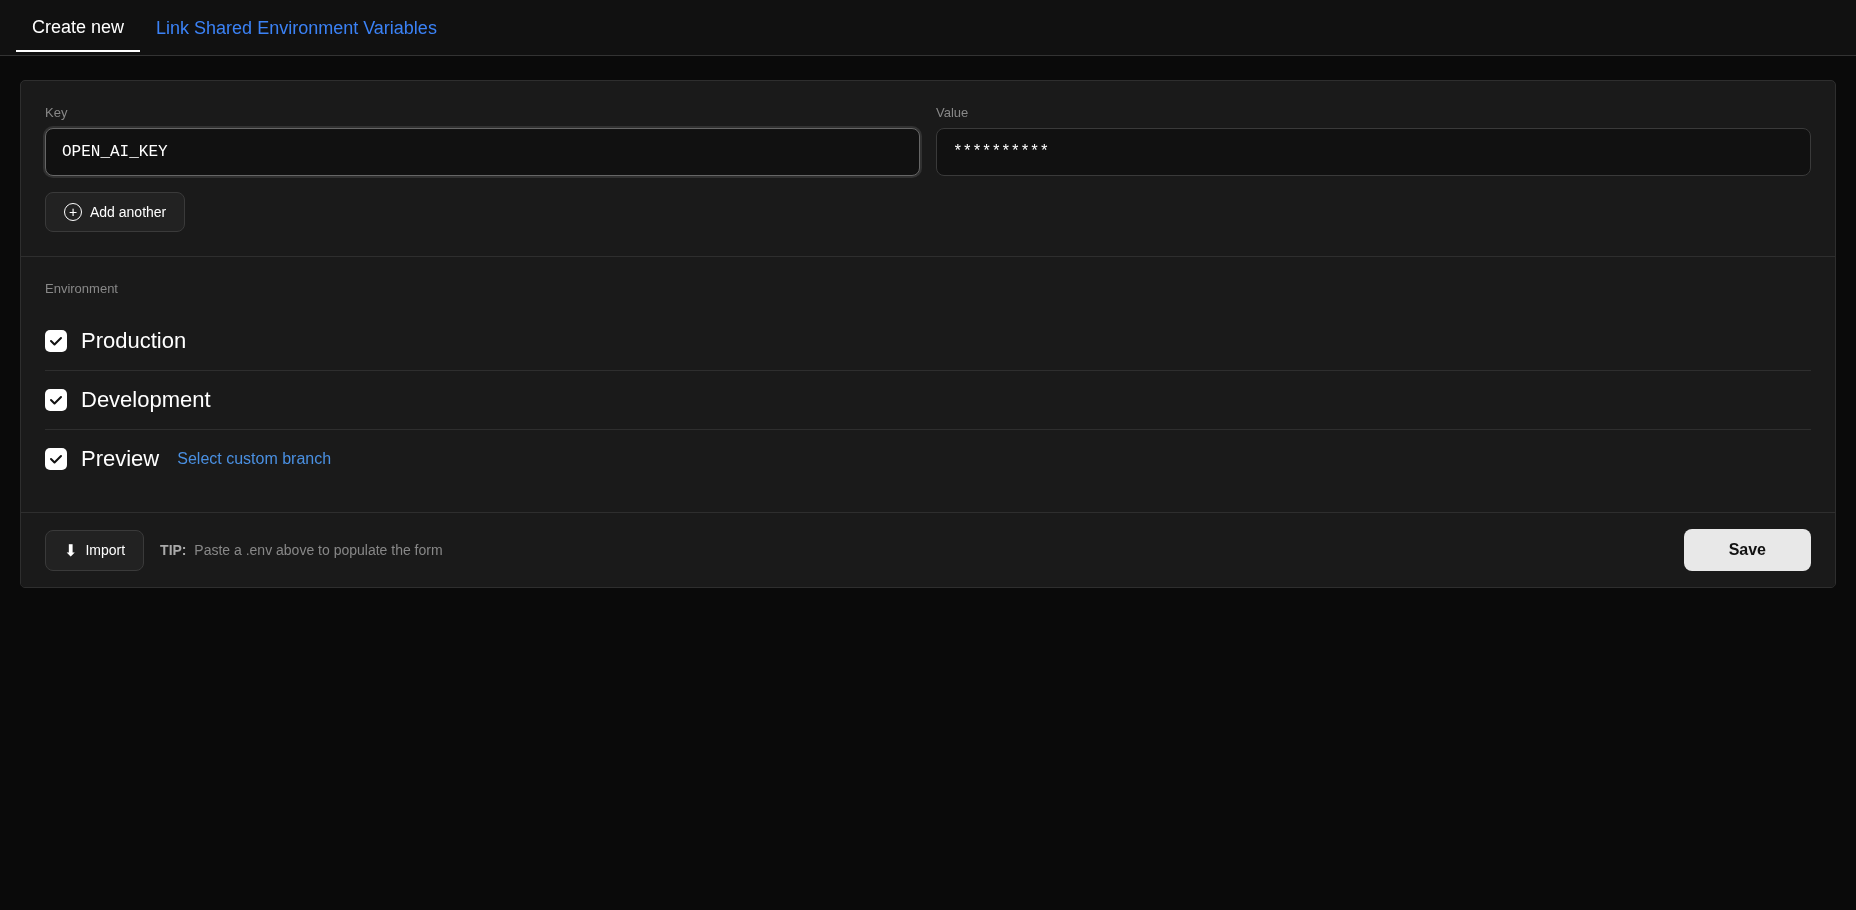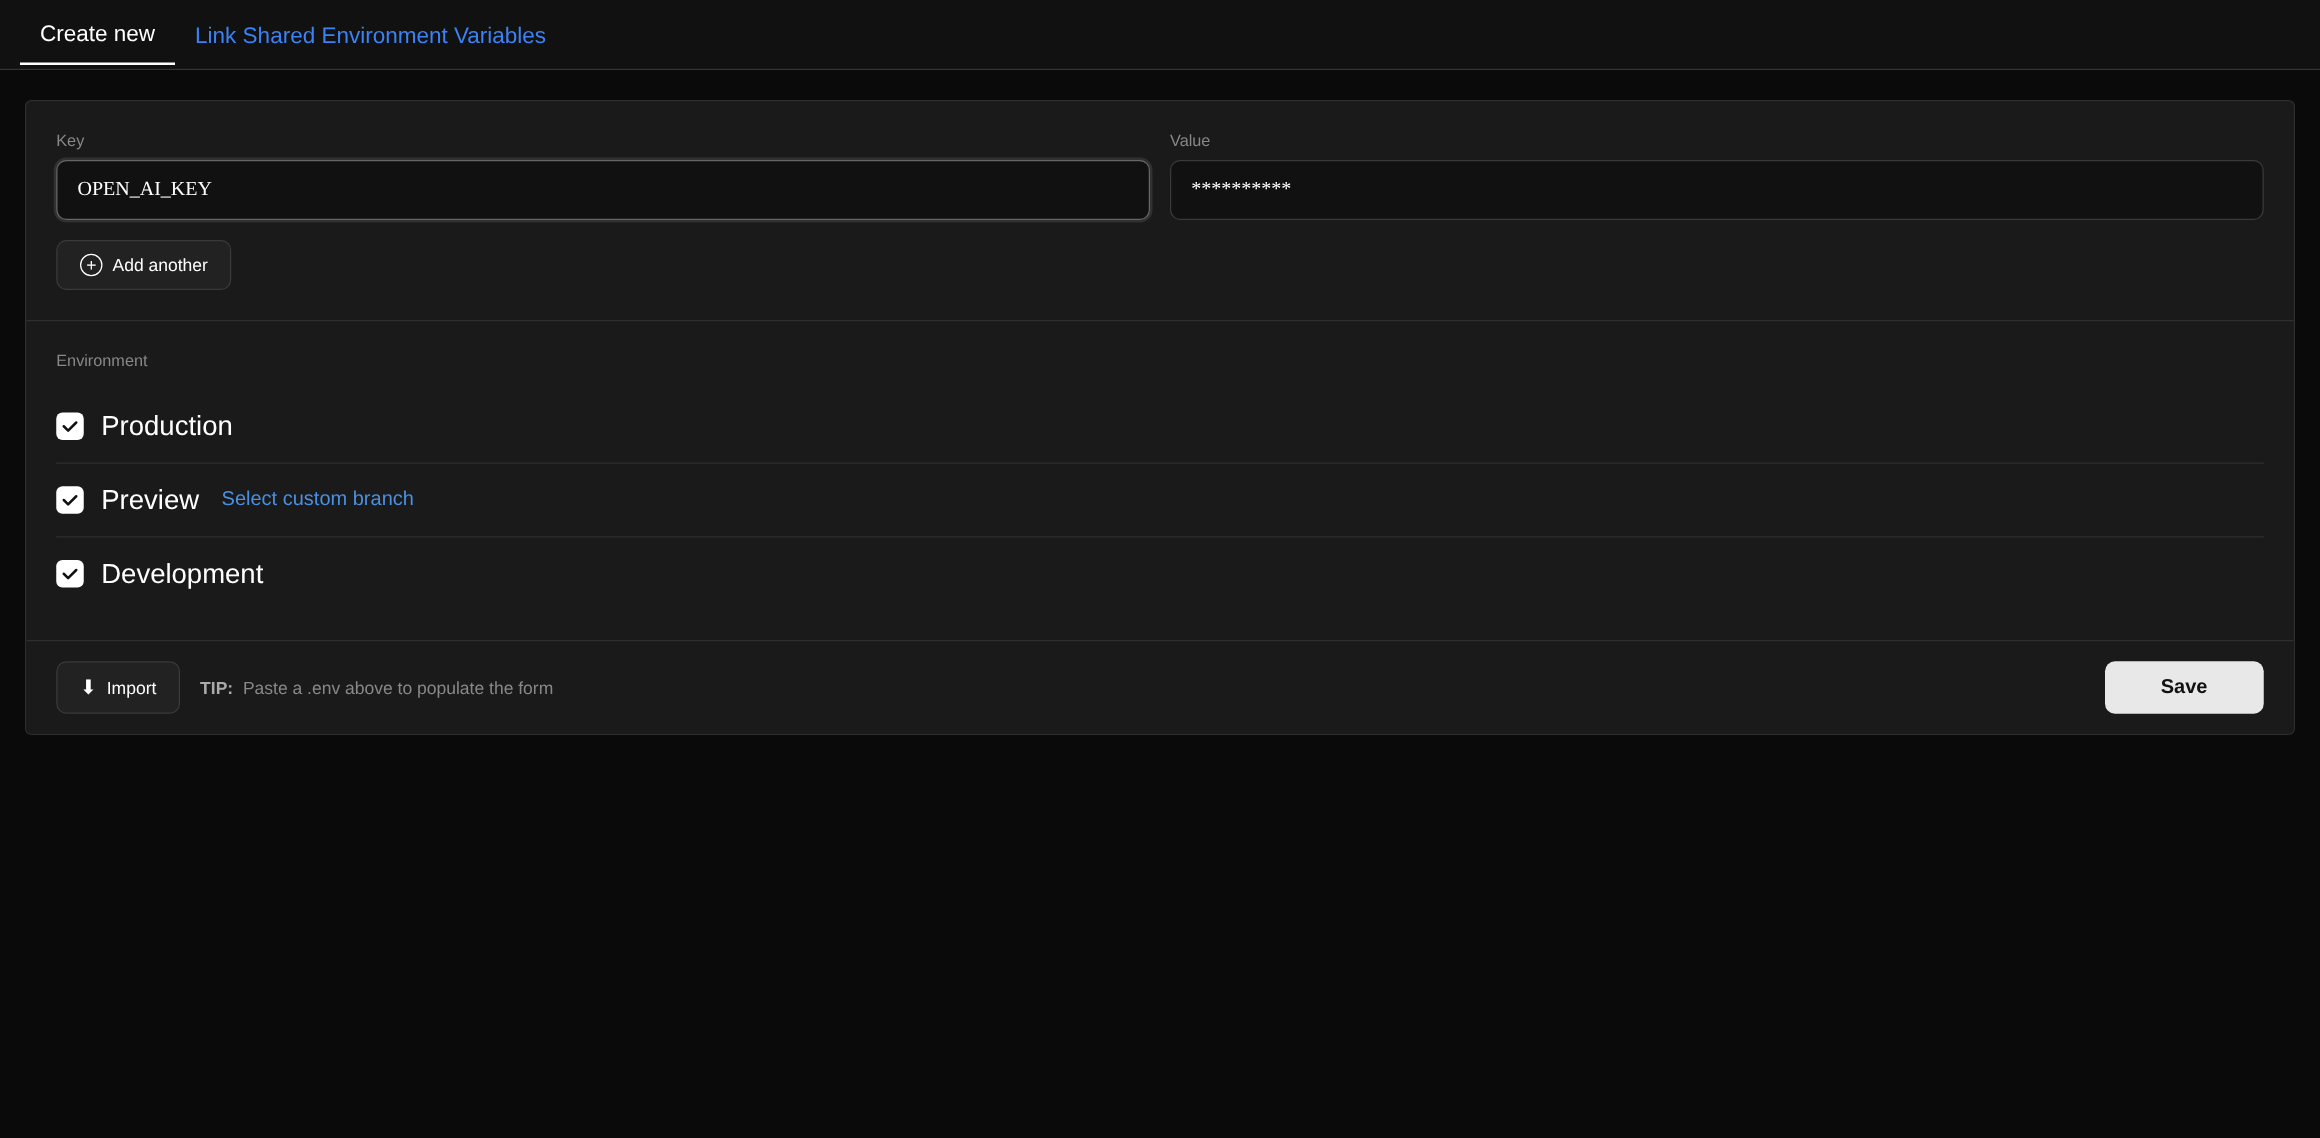--- a/index.html
+++ b/index.html
@@ -96,21 +96,21 @@
 
     .field-input {
       background: #111;
       border: 1px solid #3a3a3a;
       border-radius: 8px;
       padding: 14px 16px;
       font-size: 16px;
       color: #ffffff;
       width: 100%;
       outline: none;
-      font-family: Liberation Serif, serif;
+      font-family: Liberation Mono, monospace;
     }
 
     .field-input.focused {
       border-color: #666;
       box-shadow: 0 0 0 2px rgba(255,255,255,0.1);
     }
 
     .field-input::placeholder {
       color: #555;
     }
@@ -283,31 +283,31 @@
         </div>
         <span class="env-name">Production</span>
       </div>
 
       <div class="env-item">
         <div class="checkbox">
           <svg viewBox="0 0 14 14" fill="none" xmlns="http://www.w3.org/2000/svg">
             <path d="M2 7L5.5 10.5L12 4" stroke="#111" stroke-width="2" stroke-linecap="round" stroke-linejoin="round"></path>
           </svg>
         </div>
-        <span class="env-name">Preview</span>
-        <span class="select-branch-link">Select custom branch</span>
+        <span class="env-name">Development</span>
       </div>
 
       <div class="env-item">
         <div class="checkbox">
           <svg viewBox="0 0 14 14" fill="none" xmlns="http://www.w3.org/2000/svg">
             <path d="M2 7L5.5 10.5L12 4" stroke="#111" stroke-width="2" stroke-linecap="round" stroke-linejoin="round"></path>
           </svg>
         </div>
-        <span class="env-name">Development</span>
+        <span class="env-name">Preview</span>
+        <span class="select-branch-link">Select custom branch</span>
       </div>
     </div>
 
     <div class="footer">
       <button class="import-btn">
         <span class="download-icon">⬇</span>
         <span>Import</span>
       </button>
       <span class="tip-text">
         <strong>TIP:</strong>

